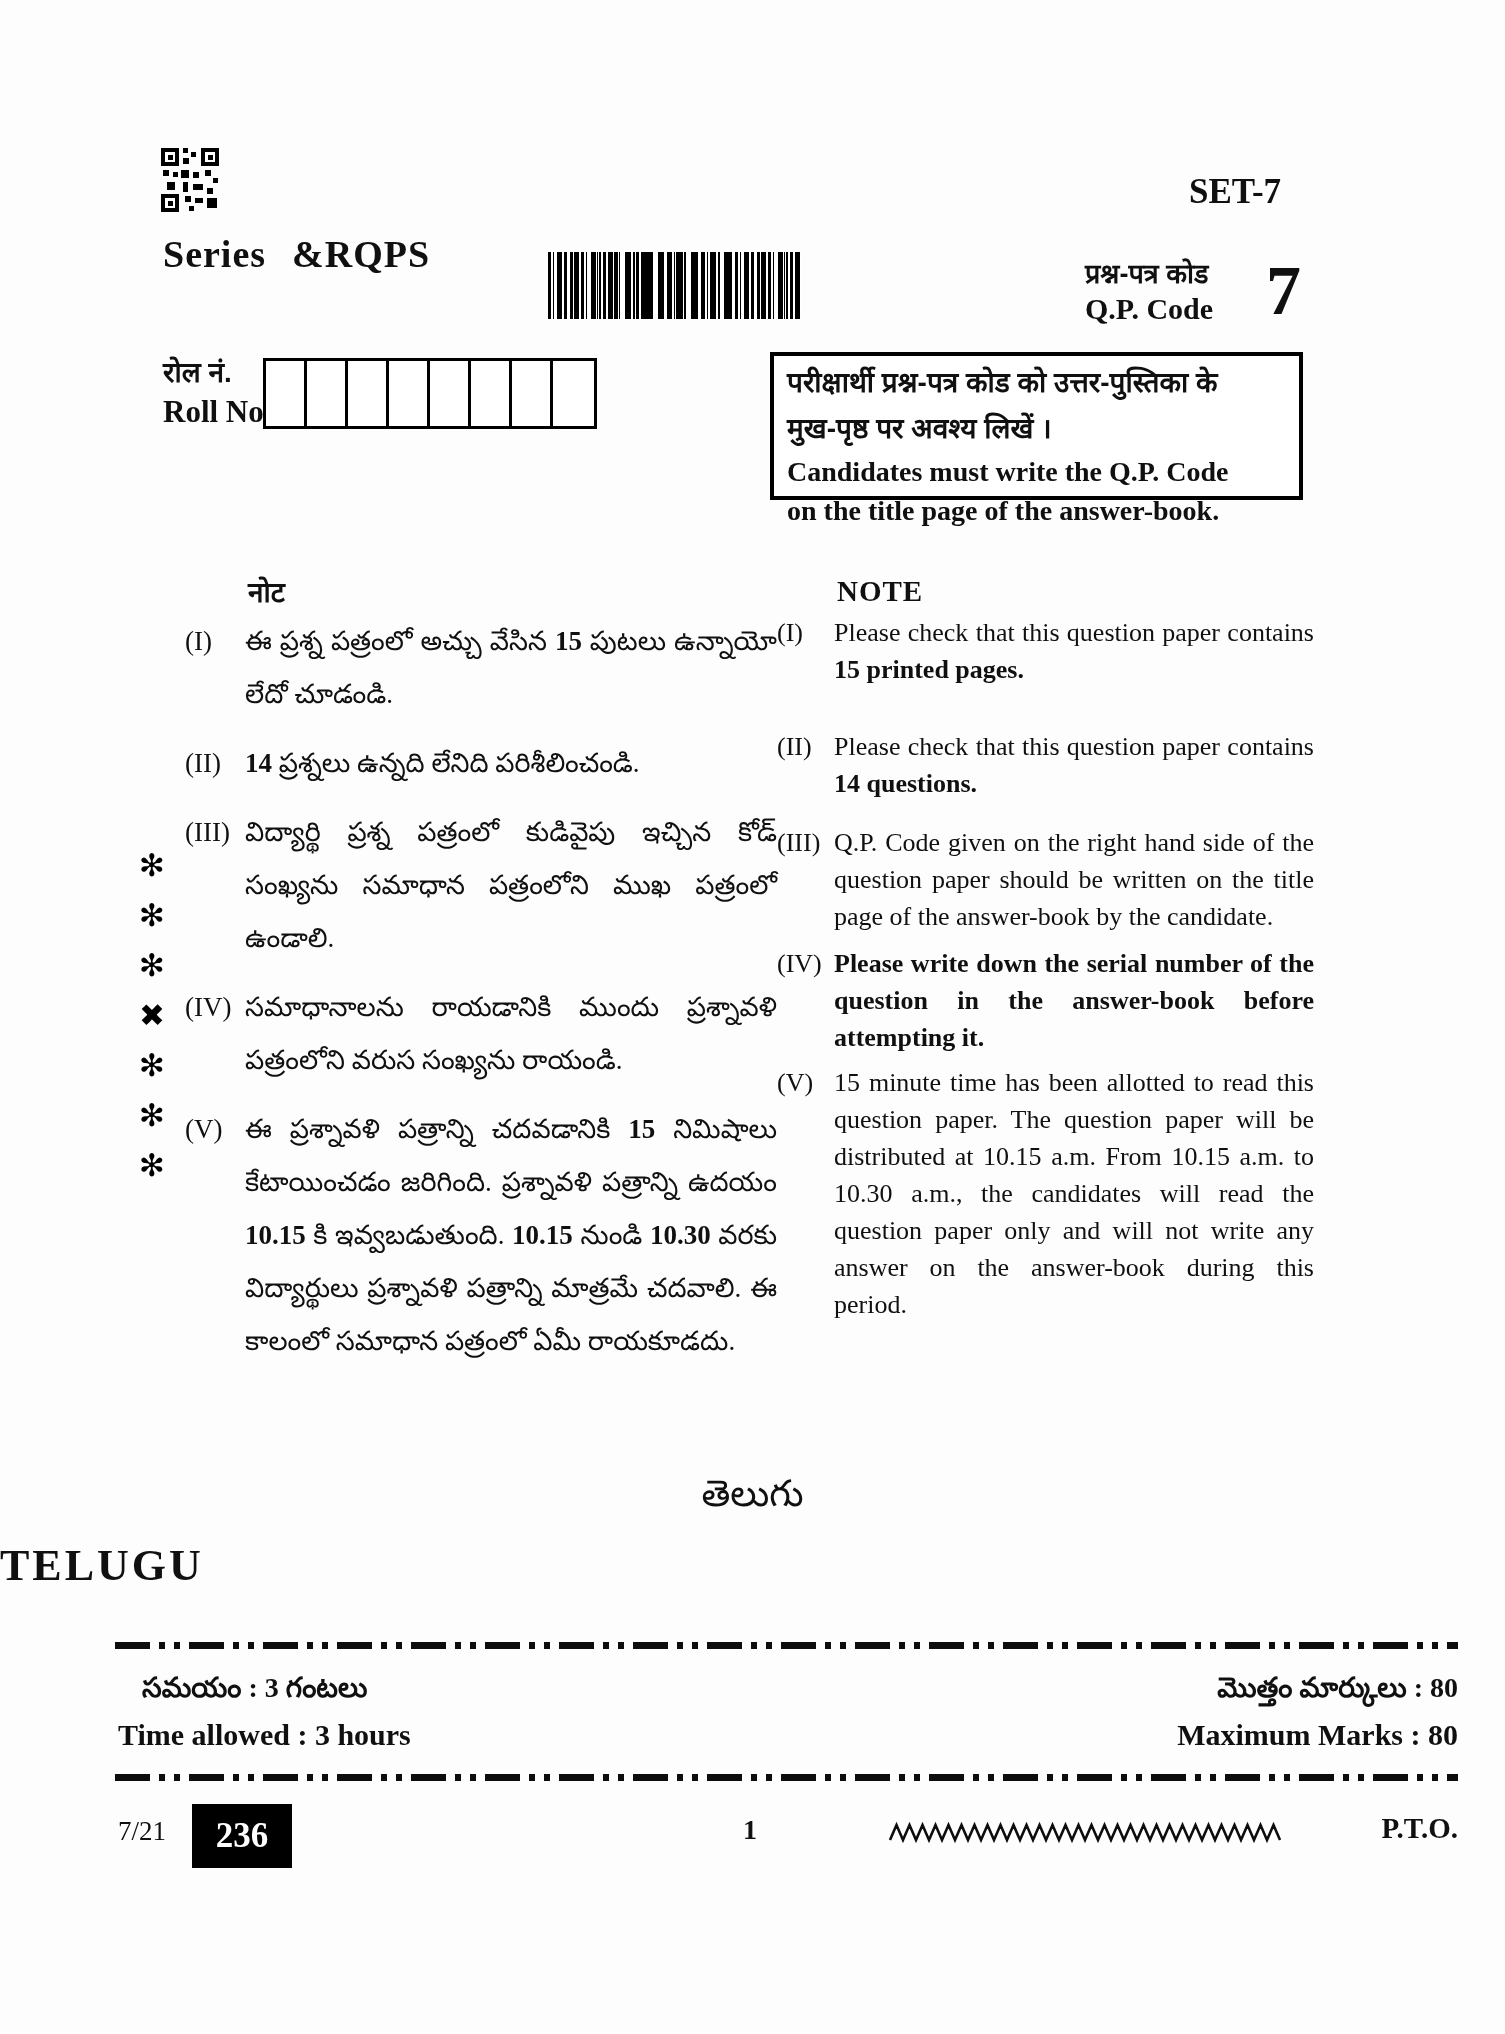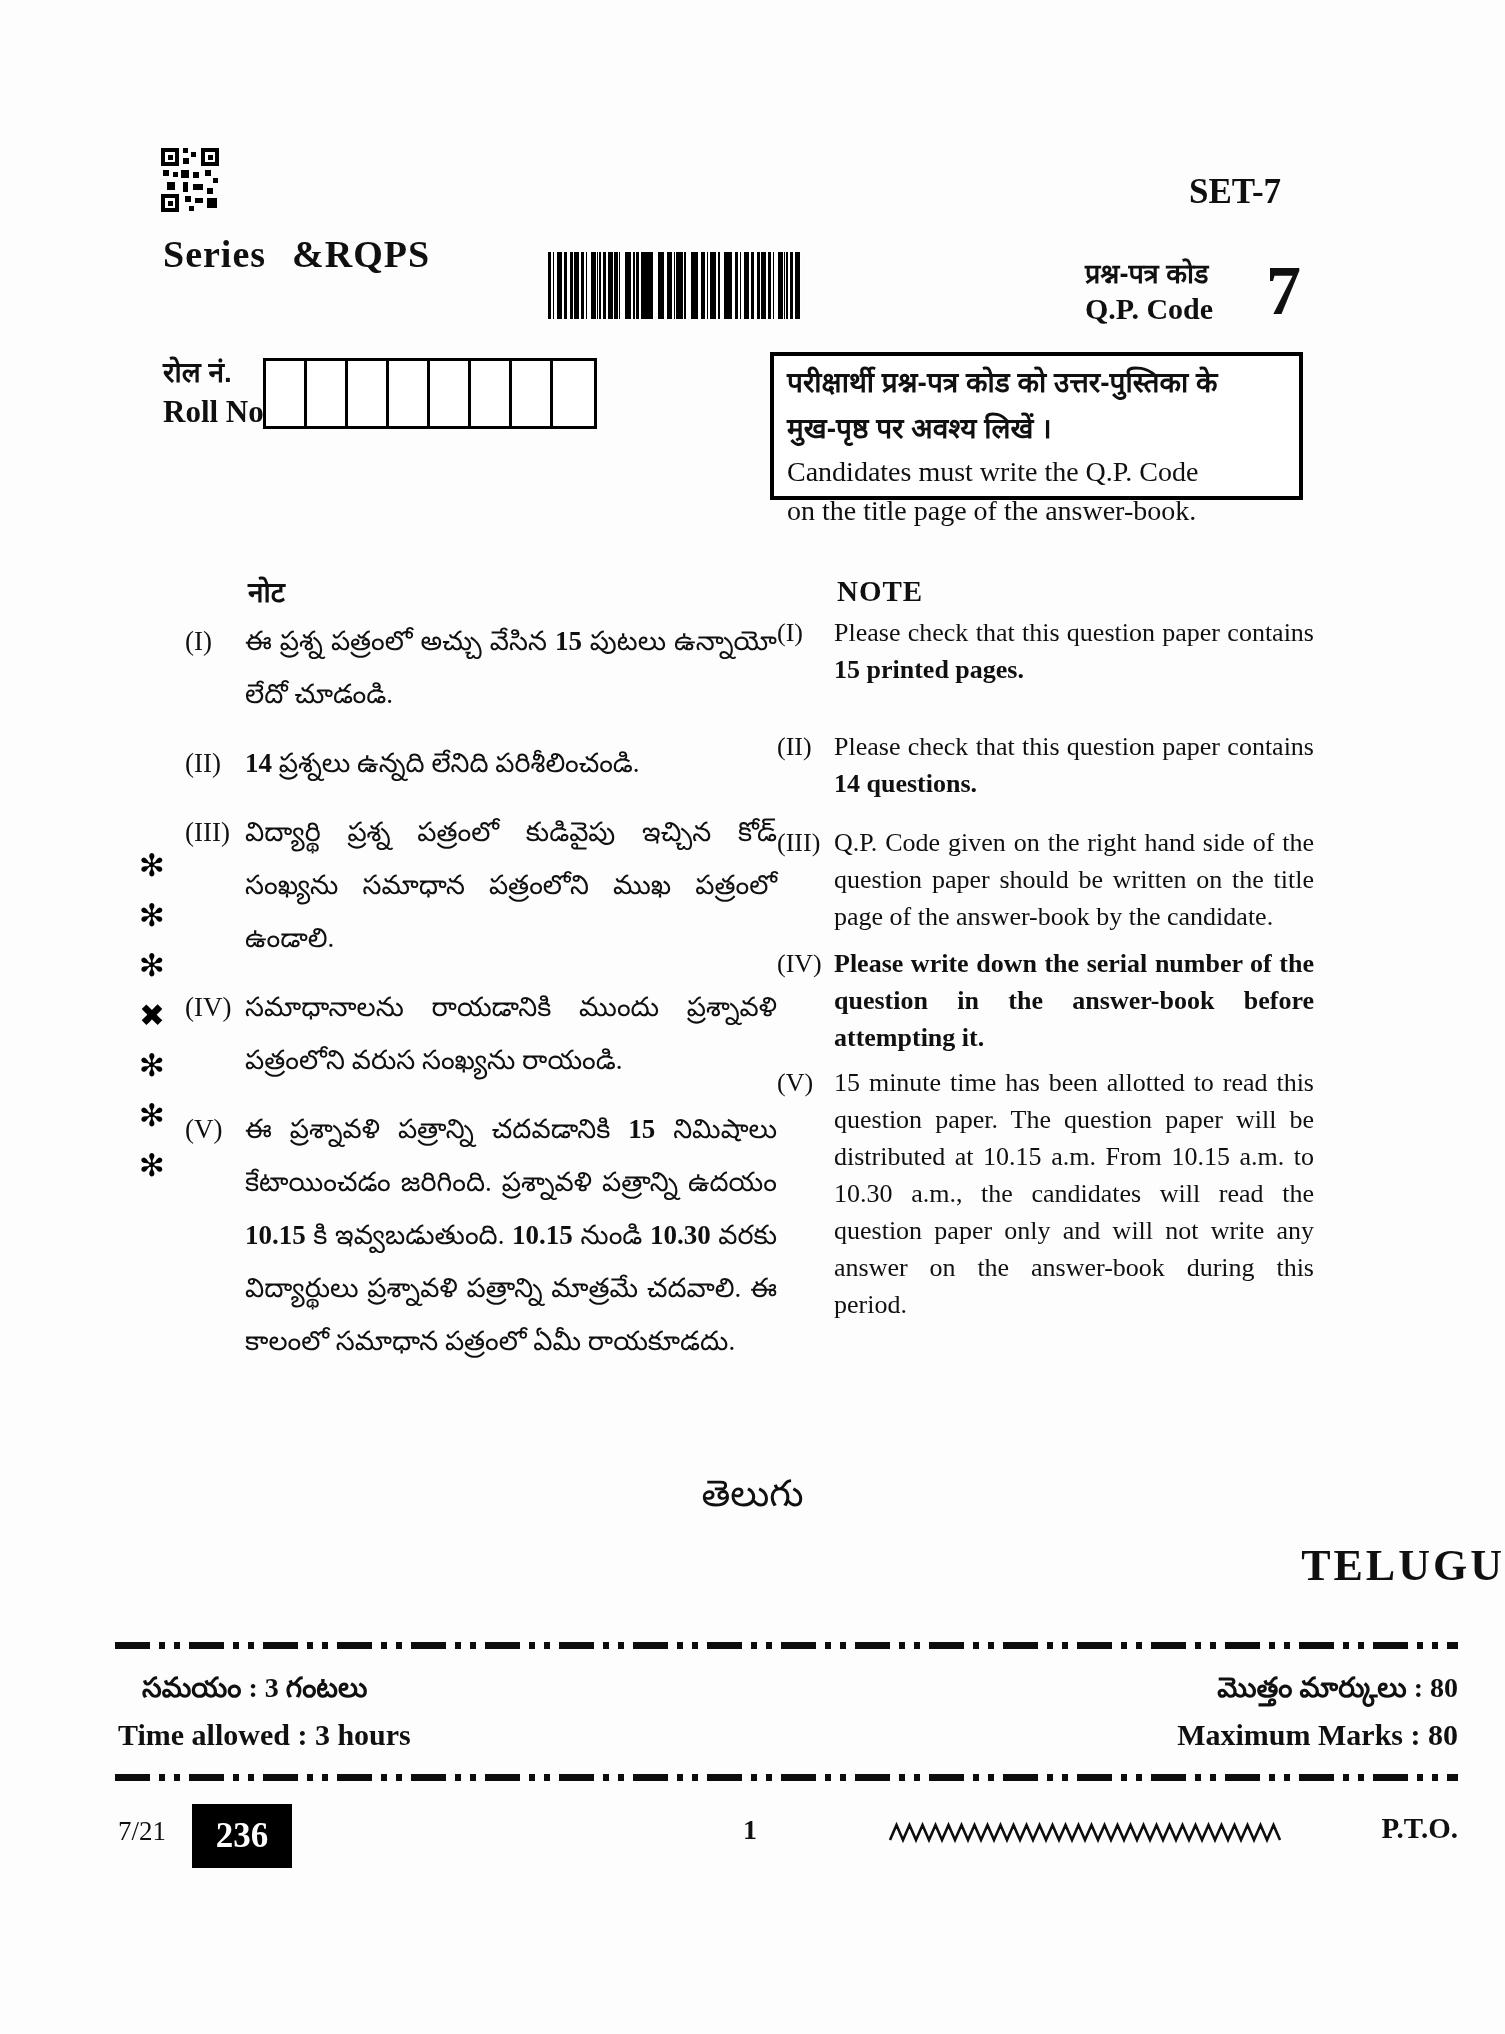--- a/index.html
+++ b/index.html
@@ -33,21 +33,21 @@
   .roll-boxes{left:263px;top:358px;height:71px;display:flex;border:3px solid #000;box-sizing:border-box;background:#fff;}
   .roll-cell{width:41px;height:100%;border-right:3px solid #000;box-sizing:border-box;}
   .roll-cell:last-child{border-right:none;}
 
   
   .notice{
     left:770px;top:352px;width:533px;height:148px;box-sizing:border-box;
     border:4px solid #000;padding:4px 12px 0 13px;background:#fff;
   }
   .notice .hi{font-size:28px;font-weight:bold;line-height:46px;font-family:"Liberation Sans",sans-serif;}
-  .notice .en{font-size:28px;line-height:39px;}
+  .notice .en{font-size:28px;line-height:39px;font-weight:bold;}
 
   
   .marks{left:130px;top:840px;width:44px;text-align:center;
          font-family:"DejaVu Sans",sans-serif;font-size:31px;line-height:50px;color:#000;}
 
   
   .note-h-left{left:248px;top:572px;font-size:28px;font-weight:bold;font-family:"Liberation Sans",sans-serif;}
   .note-h-right{left:837px;top:575px;font-size:29px;font-weight:bold;letter-spacing:1px;}
   .note-list{display:block;}
   .nl-left{left:185px;top:615px;width:592px;}
@@ -59,21 +59,21 @@
   .nl-right .note-item{font-size:26px;line-height:37px;}
   .nl-right .note-num{flex-basis:57px;}
   .nl-right .note-item:nth-child(1){margin-bottom:40px;}
   .nl-right .note-item:nth-child(2){margin-bottom:22px;}
   .nl-right .note-item:nth-child(3){margin-bottom:10px;}
   .nl-right .note-item:nth-child(4){margin-bottom:8px;}
   .b{font-weight:bold;}
 
   
   .title-native{left:0;top:1472px;width:1505px;text-align:center;font-size:37px;}
-  .title-en{left:0;top:1540px;width:1505px;text-align:right;font-size:44px;font-weight:bold;letter-spacing:3px;}
+  .title-en{left:0;top:1540px;width:1505px;text-align:left;font-size:44px;font-weight:bold;letter-spacing:3px;}
 
   
   .dashrule{
     left:115px;width:1343px;height:7px;
     background:repeating-linear-gradient(90deg,
       #0d0d0d 0 35px,rgba(0,0,0,0) 35px 44px,
       #0d0d0d 44px 50px,rgba(0,0,0,0) 50px 59px,
       #0d0d0d 59px 65px,rgba(0,0,0,0) 65px 74px);
   }
   .rule-top{top:1642px;}

